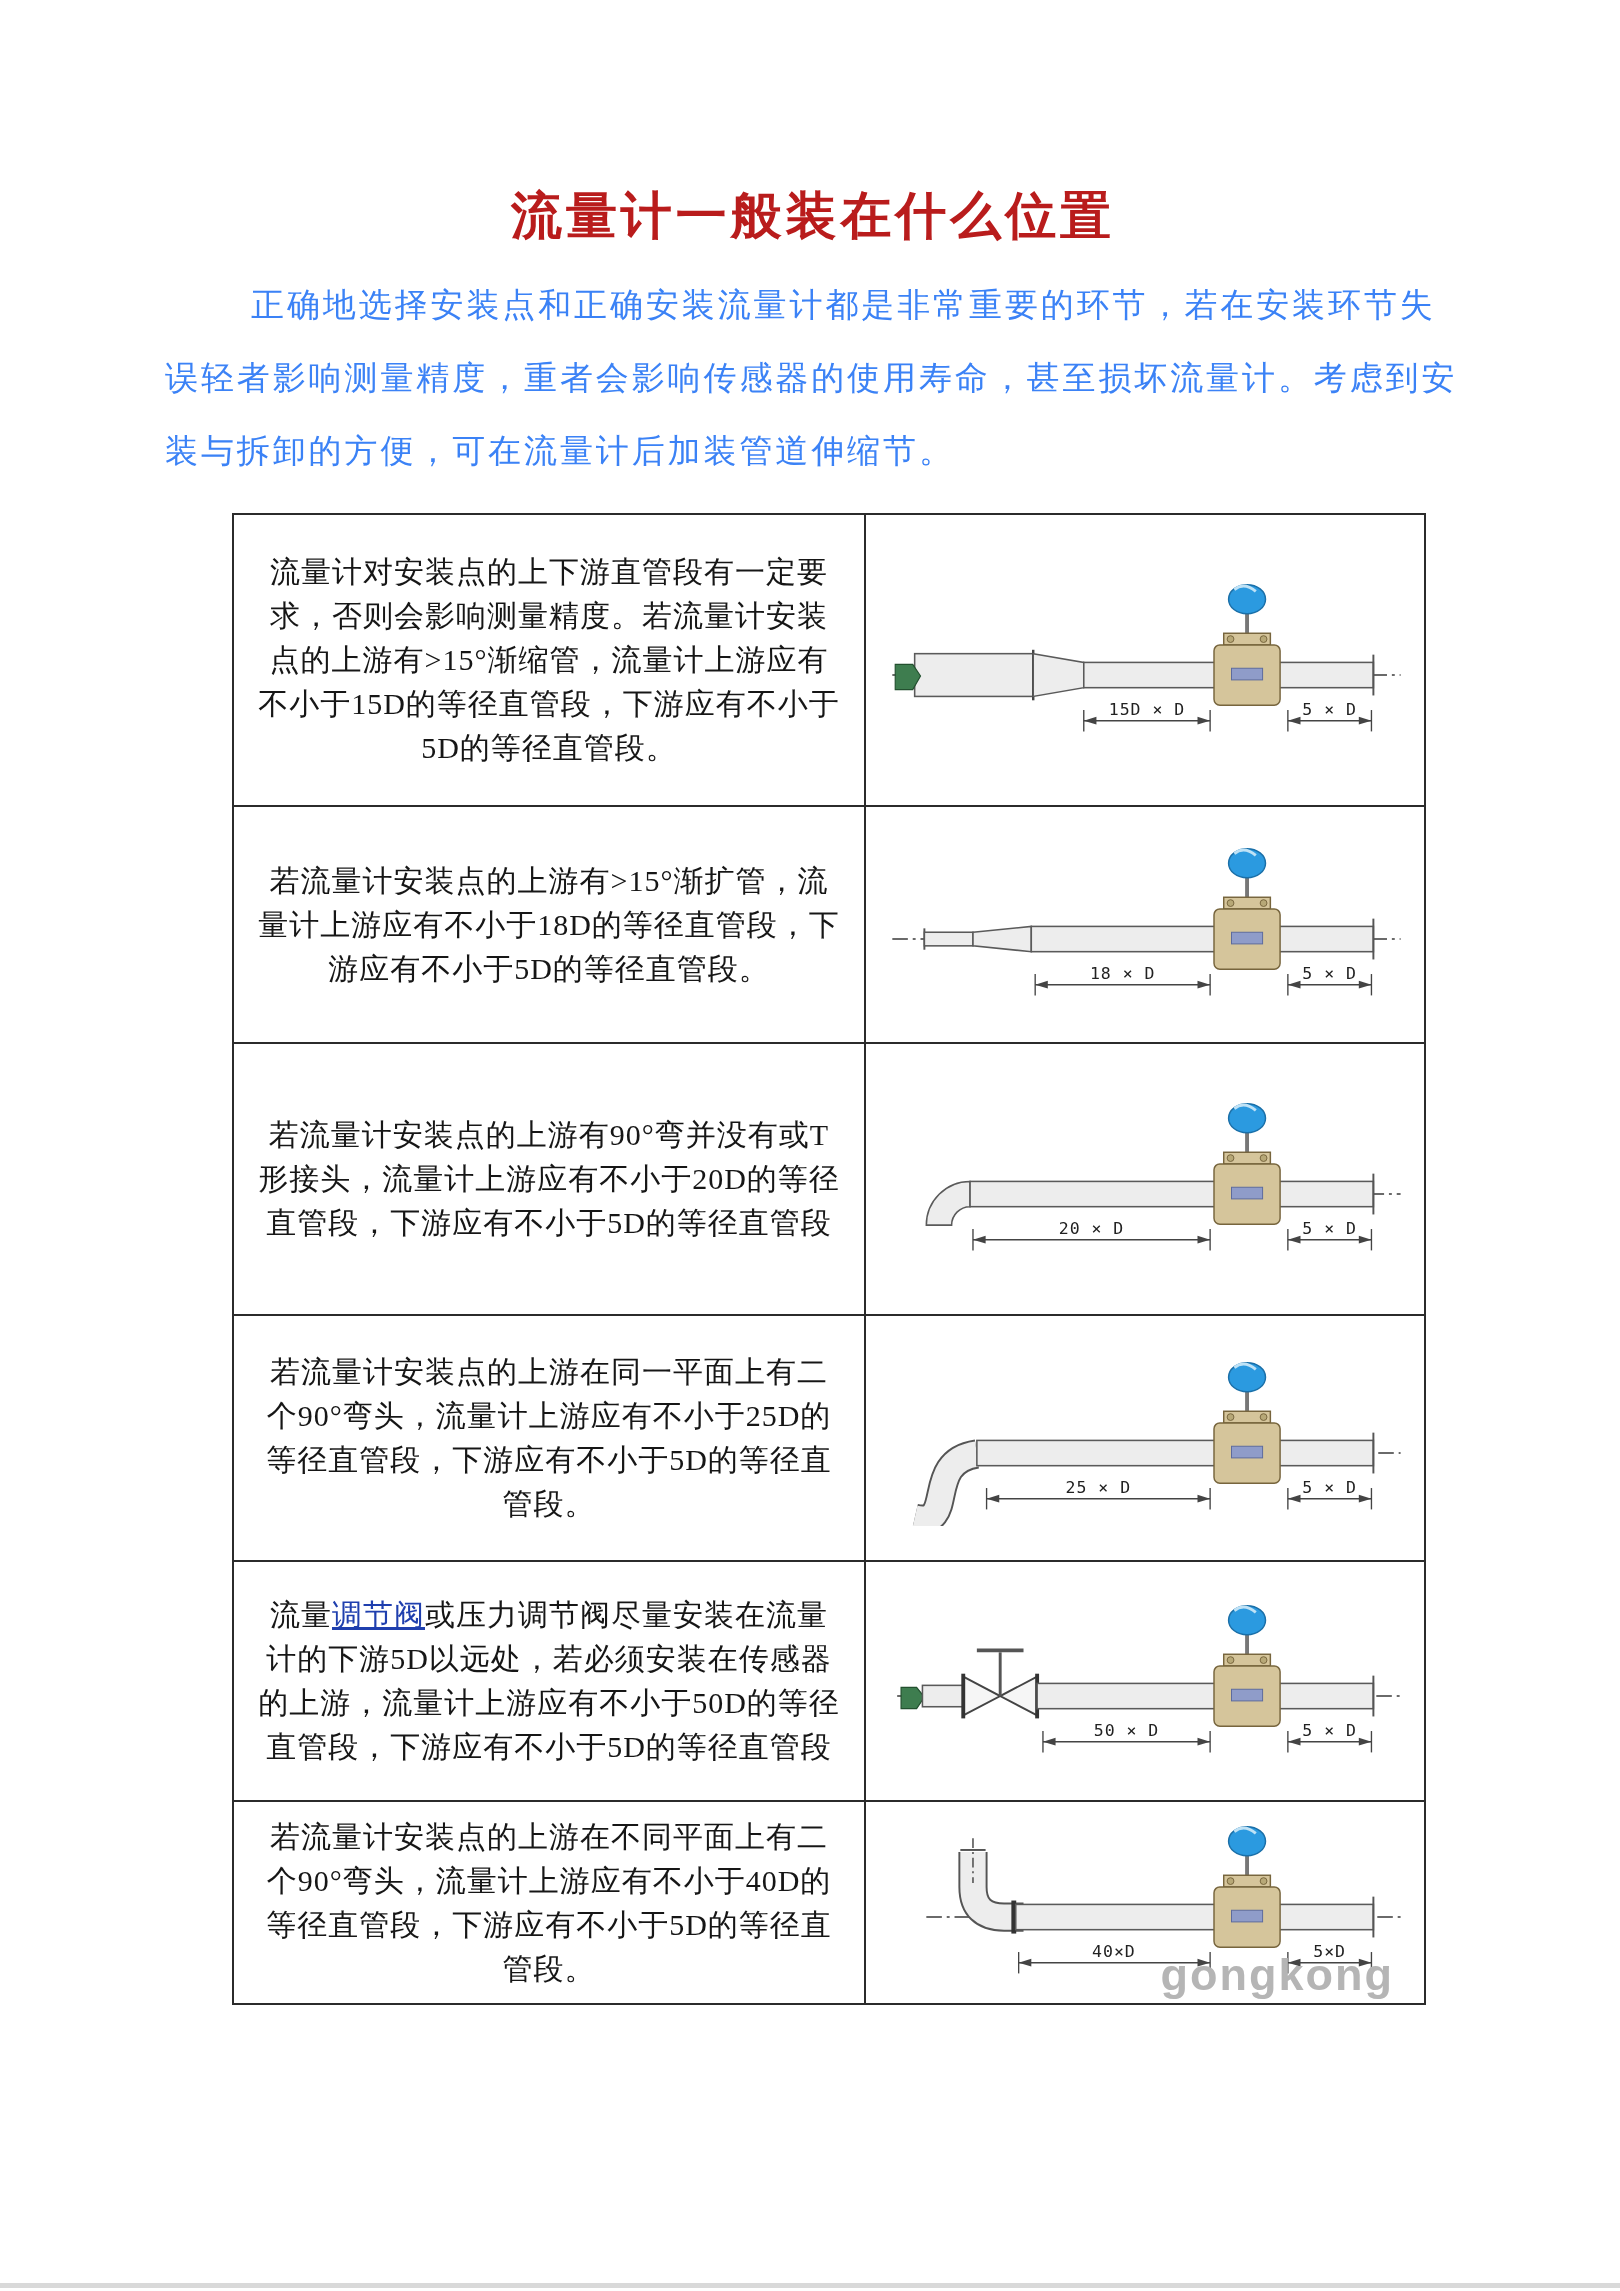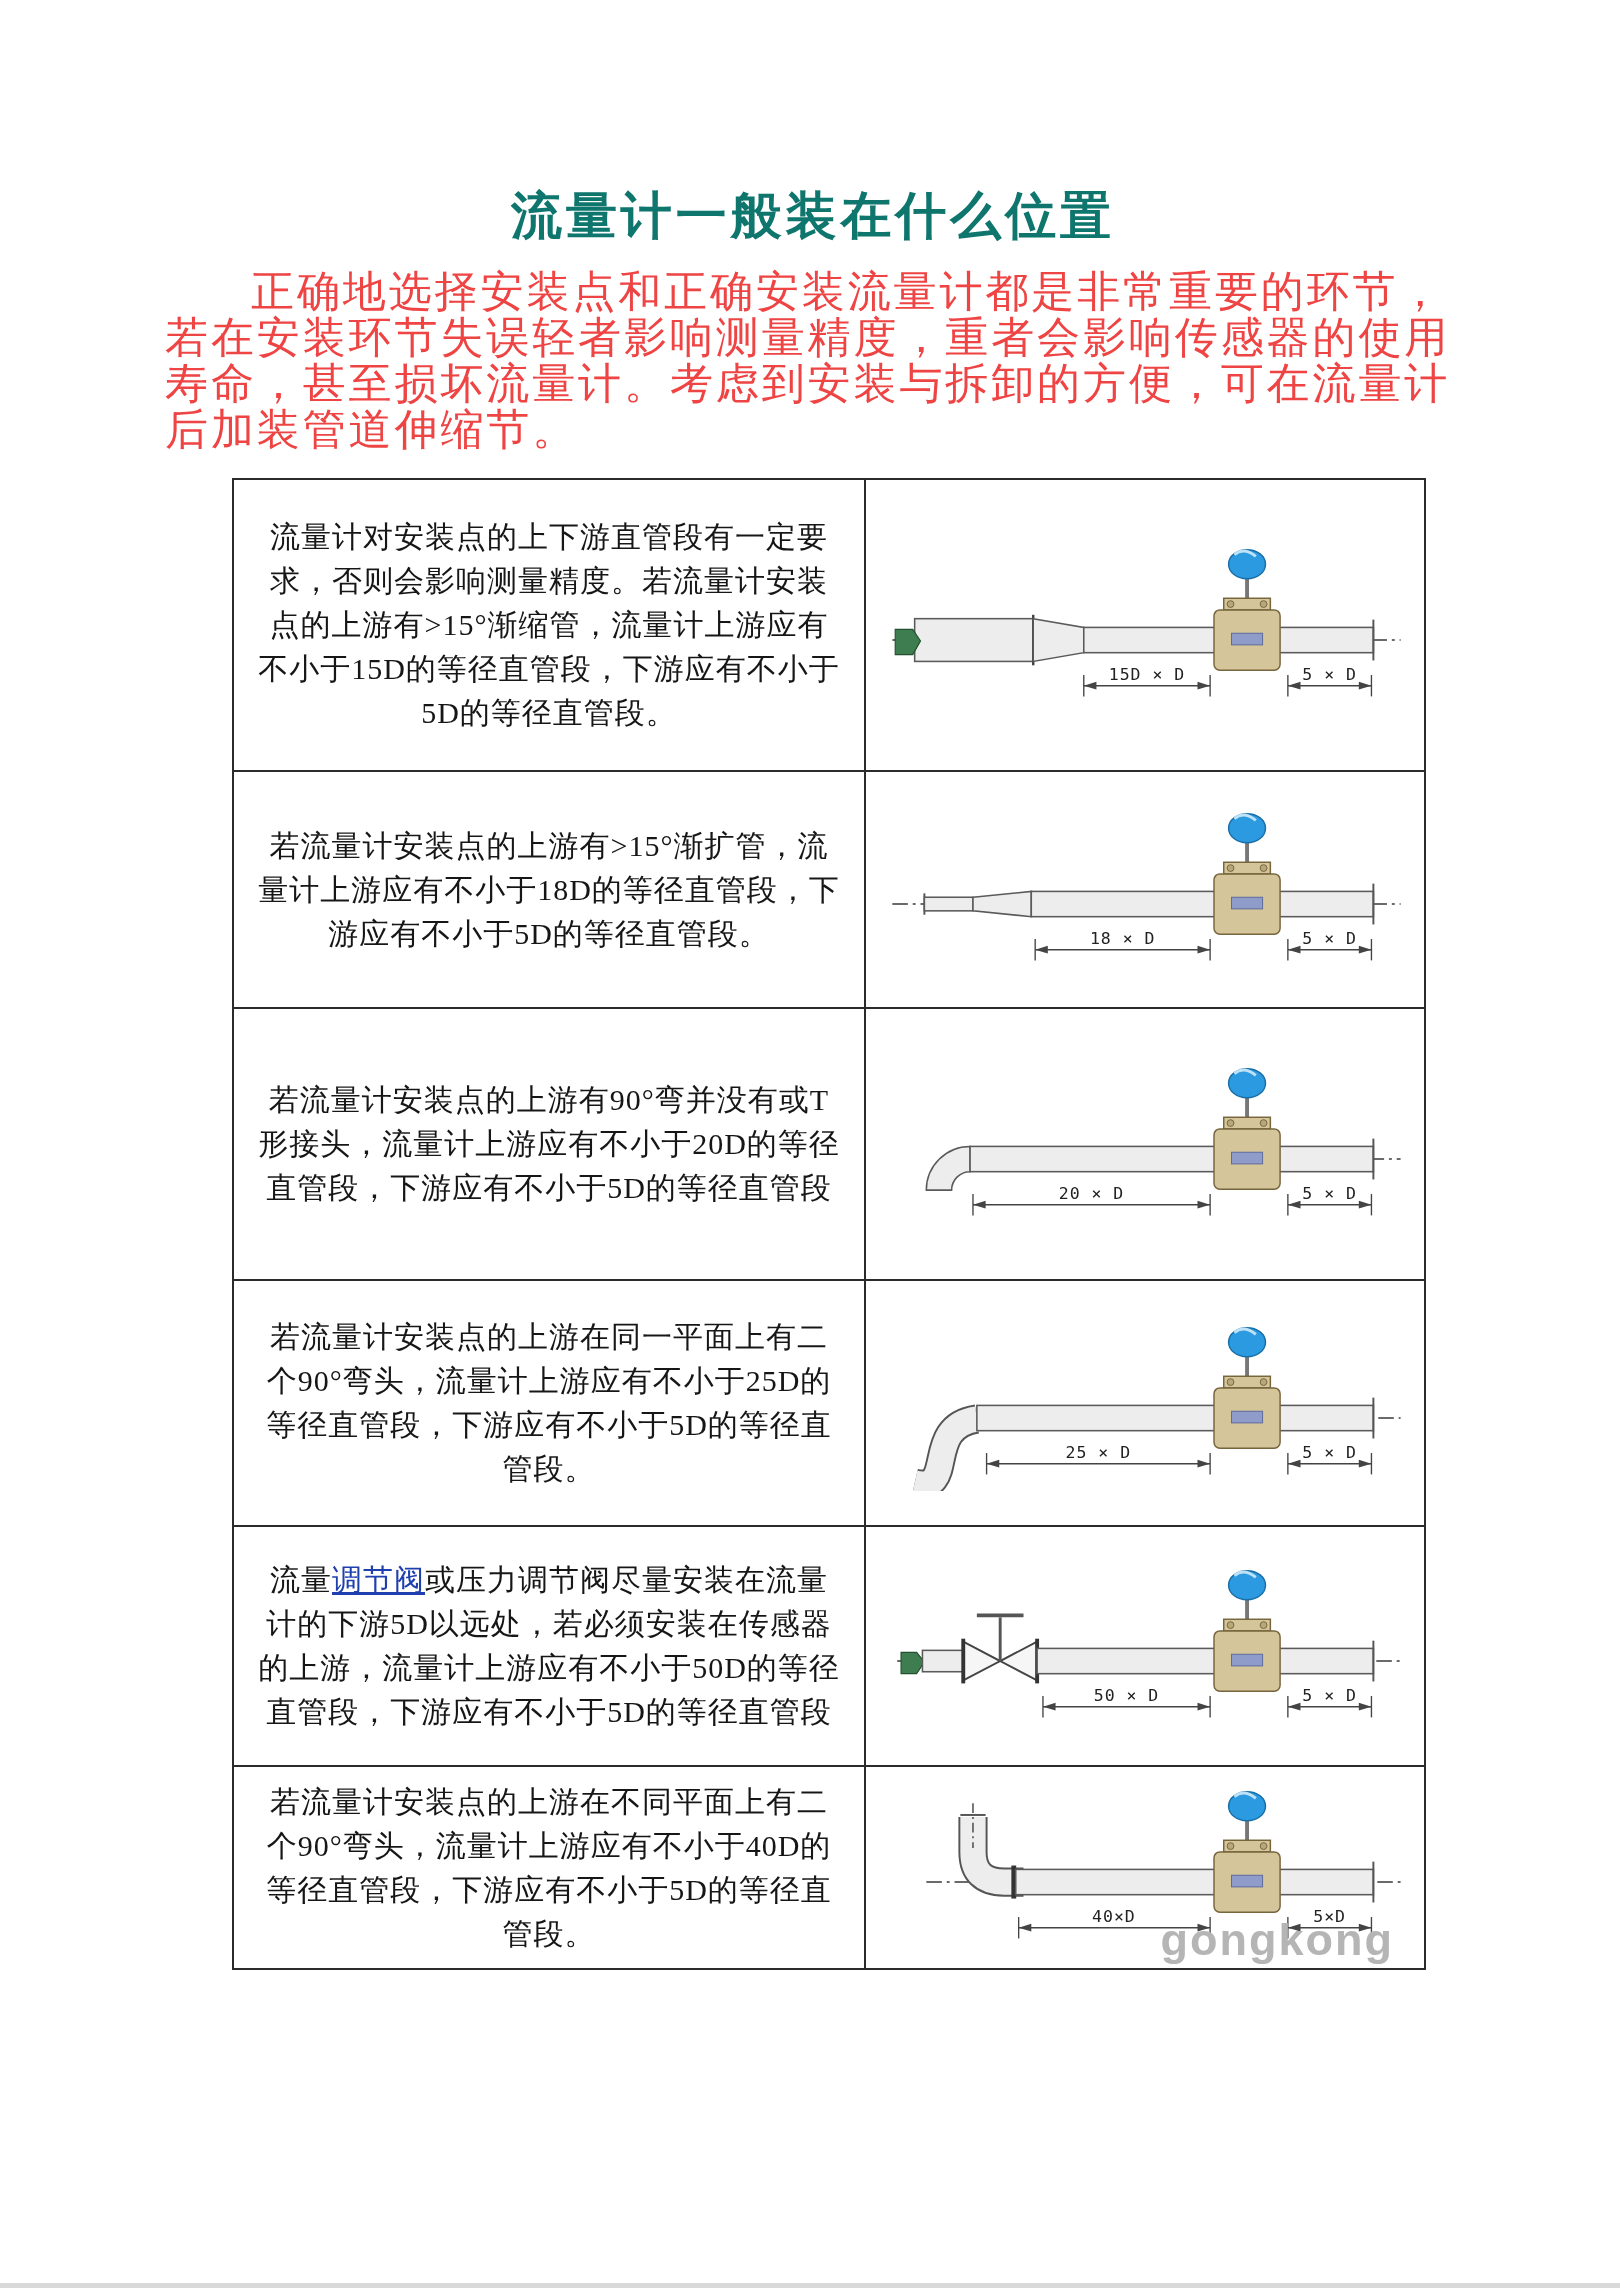--- a/index.html
+++ b/index.html
@@ -3,25 +3,25 @@
 <meta charset="utf-8">
 <style>
   html,body{margin:0;padding:0;background:#ffffff;}
   body{
     width:1620px;height:2292px;position:relative;overflow:hidden;
     font-family:"Liberation Serif", serif;color:#1f1f1f;
   }
   .content{position:absolute;left:165px;top:182px;width:1296px;}
   .doc-title{
     margin:0 0 17.6px 0;text-align:center;font-size:51px;font-weight:700;
-    color:#0f766e;letter-spacing:3.9px;
+    color:#b91c1c;letter-spacing:3.9px;
   }
   .body-par{
-    margin:13.7px 0 0 0;font-size:43px;line-height:46px;letter-spacing:2.9px;
-    text-indent:86px;color:#ef4444;
+    margin:13.7px 0 0 0;font-size:33px;line-height:73px;letter-spacing:2.9px;
+    text-indent:86px;color:#3b82f6;
   }
   .subtitle{
     margin:15.7px 0 0 0;font-size:43px;line-height:63px;letter-spacing:2.9px;
     text-indent:86px;color:#222;
   }
   table.req-table{
     margin:25.5px 0 0 67px;border-collapse:collapse;width:1192px;table-layout:fixed;
     border:2.9px solid #2b2b2b;
   }
   table.req-table td{

